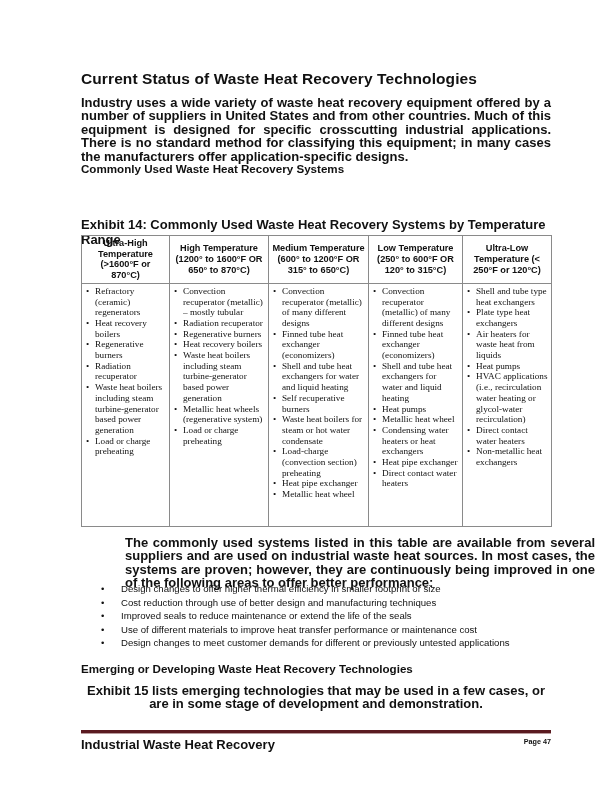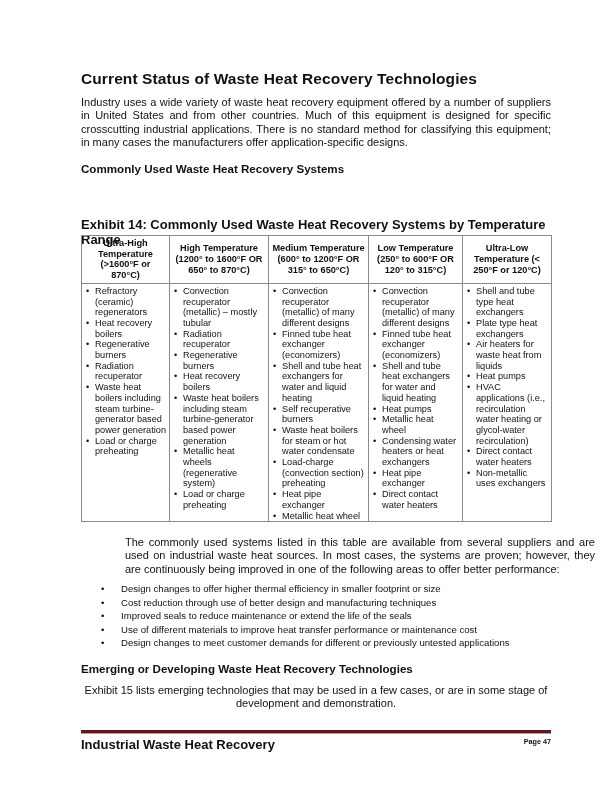--- a/index.html
+++ b/index.html
@@ -1,27 +1,27 @@
 <!DOCTYPE html>
 <html><head>
 <meta charset="utf-8">
 <style>
   html, body { margin: 0; padding: 0; background: #ffffff; }
   body { width: 612px; height: 792px; position: relative; overflow: hidden;
          font-family: "Liberation Sans", sans-serif; color: #111; }
   .page { position: absolute; left: 10px; top: 0; width: 612px; height: 792px; }
   .h1 { position: absolute; left: 71px; top: 70px; font-size: 15.5px; font-weight: bold; margin: 0; letter-spacing: 0.1px; }
-  .p { position: absolute; left: 71px; width: 470px; font-size: 11px; line-height: 13.4px; text-align: justify; margin: 0; }
+  .p { position: absolute; left: 71px; width: 470px; font-size: 13px; line-height: 13.4px; text-align: justify; margin: 0; font-weight: bold; }
   .p.last-left { text-align: center; }
   .h2 { position: absolute; left: 71px; font-size: 11.6px; font-weight: bold; margin: 0; }
   .caption { position: absolute; left: 71px; width: 470px; top: 217px; text-align: left; font-size: 13px; font-weight: bold; margin: 0; }
   table.exhibit { position: absolute; left: 71px; top: 235px; width: 470px; border-collapse: collapse; table-layout: fixed; }
   table.exhibit th, table.exhibit td { border: 1px solid #8a8a8a; vertical-align: top; font-size: 9.2px; line-height: 10.7px; }
   table.exhibit th { font-weight: bold; text-align: center; vertical-align: middle; padding: 2px 3px; height: 42px; }
-  table.exhibit td { padding: 2px 3px 0 3px; height: 226px; }
+  table.exhibit td { padding: 2px 3px 14px 3px; height: 226px; font-family: Liberation Serif, serif; }
   table.exhibit ul { margin: 0; padding: 0; list-style: none; }
   table.exhibit li { position: relative; padding-left: 10px; }
   table.exhibit li::before { content: "\2022"; position: absolute; left: 1px; top: 0; }
   .bullets { position: absolute; left: 91px; top: 582px; margin: 0; padding: 0; list-style: none; font-size: 9.6px; line-height: 13.6px; }
   .bullets li { position: relative; padding-left: 20px; }
   .bullets li::before { content: "\2022"; position: absolute; left: 0; top: 0; }
   .footer-rule { position: absolute; left: 71px; top: 730px; width: 470px; height: 3px; background: #5a1a20; }
   .footer-rule2 { position: absolute; left: 71px; top: 733px; width: 470px; height: 1px; background: #b89a9c; }
   .footer-left { position: absolute; left: 71px; top: 737px; font-size: 13px; font-weight: bold; }
   .footer-right { position: absolute; right: 71px; top: 737px; font-size: 7.2px; font-weight: bold; }
@@ -105,21 +105,21 @@
           </ul>
         </td>
         <td>
           <ul>
             <li>Shell and tube type heat exchangers</li>
             <li>Plate type heat exchangers</li>
             <li>Air heaters for waste heat from liquids</li>
             <li>Heat pumps</li>
             <li>HVAC applications (i.e., recirculation water heating or glycol-water recirculation)</li>
             <li>Direct contact water heaters</li>
-            <li>Non-metallic uses exchangers</li>
+            <li>Non-metallic heat exchangers</li>
           </ul>
         </td>
       </tr>
     </tbody>
   </table>
 
   <p class="p" style="top:536px;margin-left:44px;">The commonly used systems listed in this table are available from several suppliers and are used on industrial waste heat sources. In most cases, the systems are proven; however, they are continuously being improved in one of the following areas to offer better performance:</p>
 
   <ul class="bullets">
     <li>Design changes to offer higher thermal efficiency in smaller footprint or size</li>

